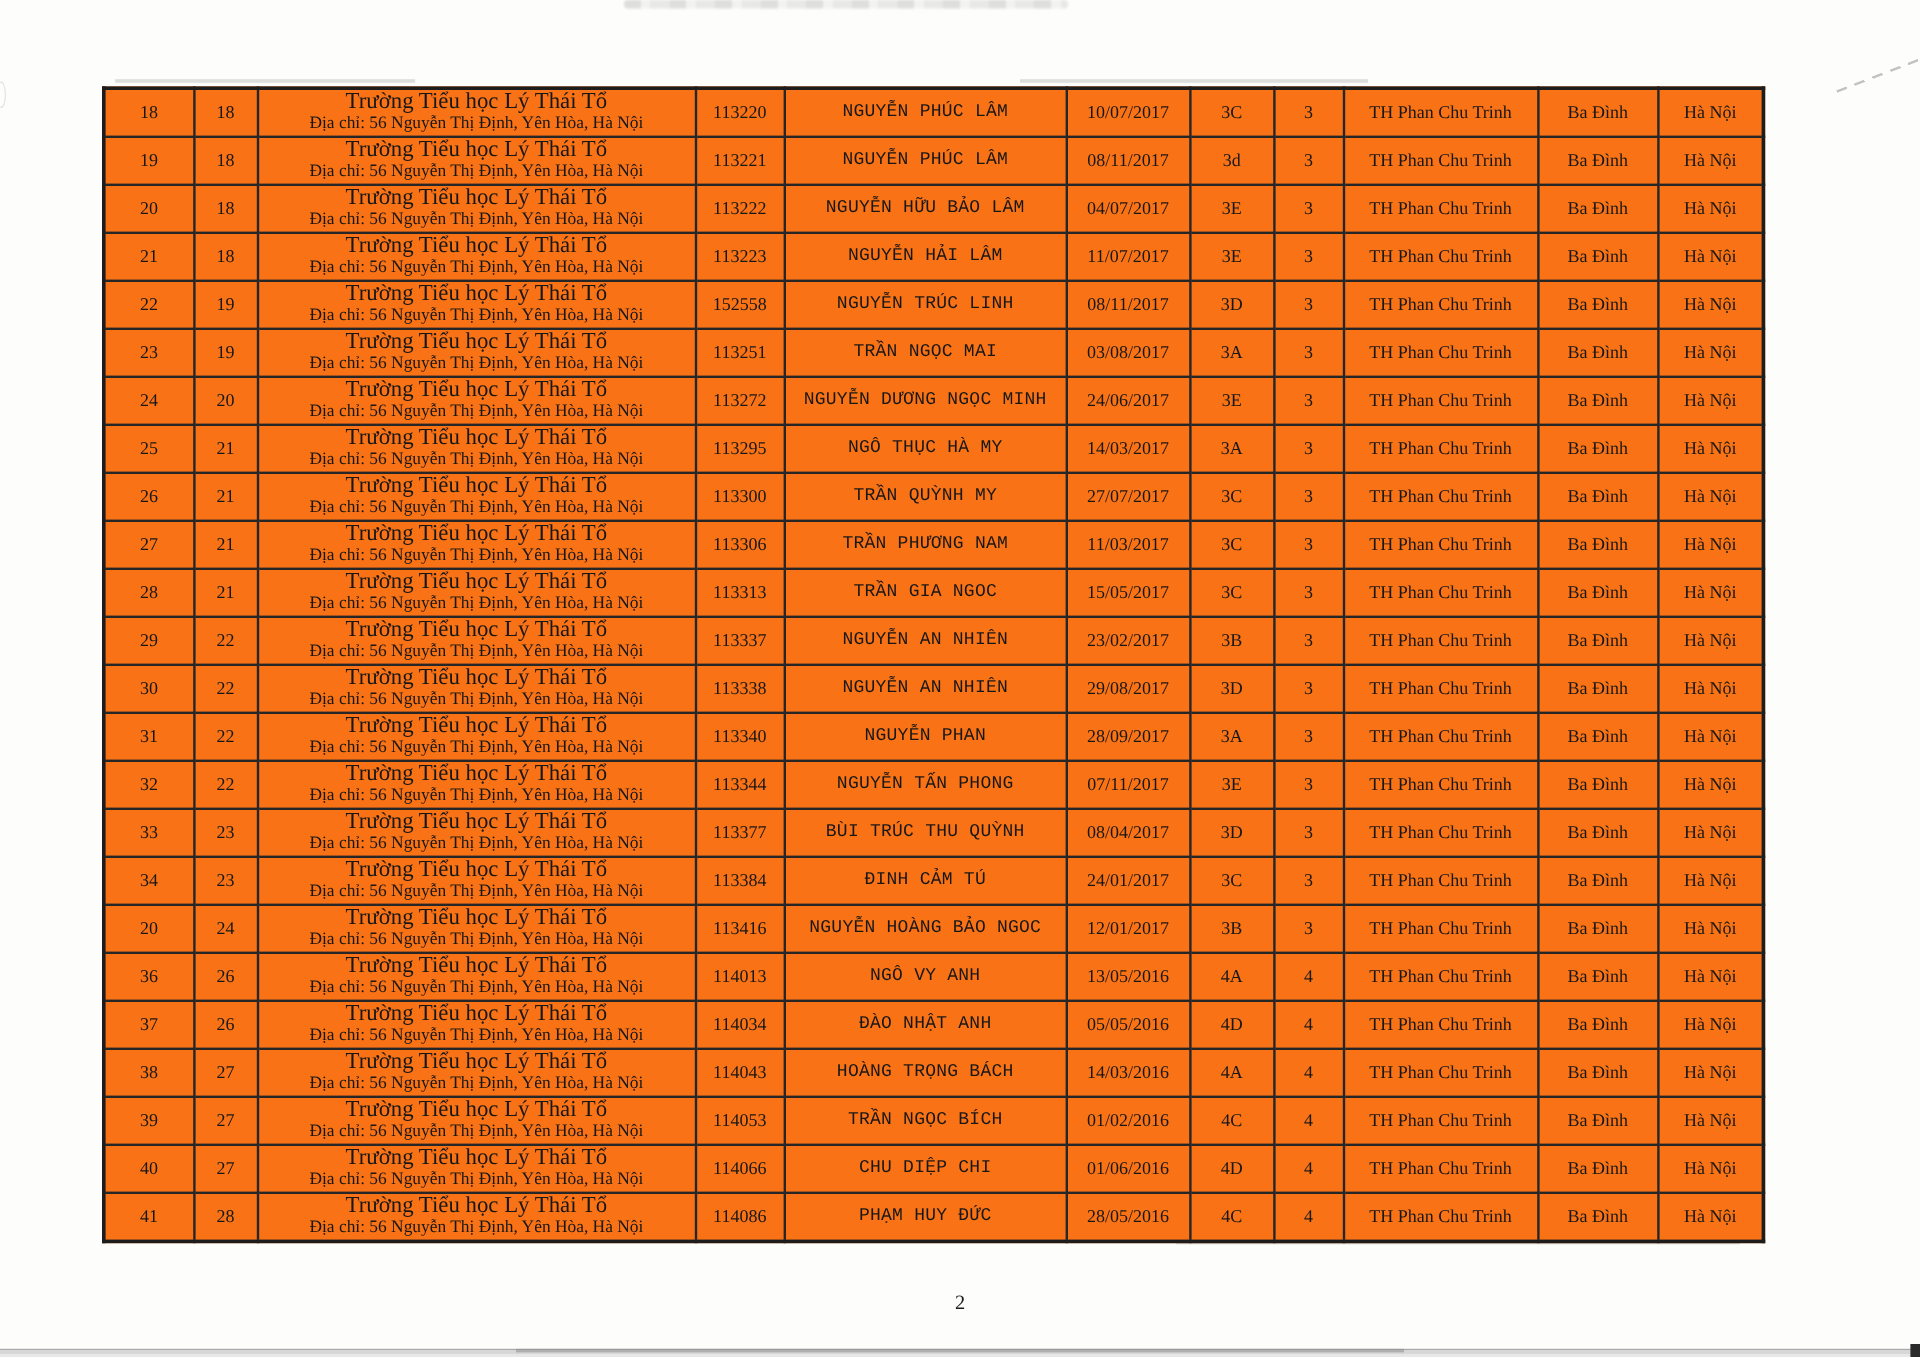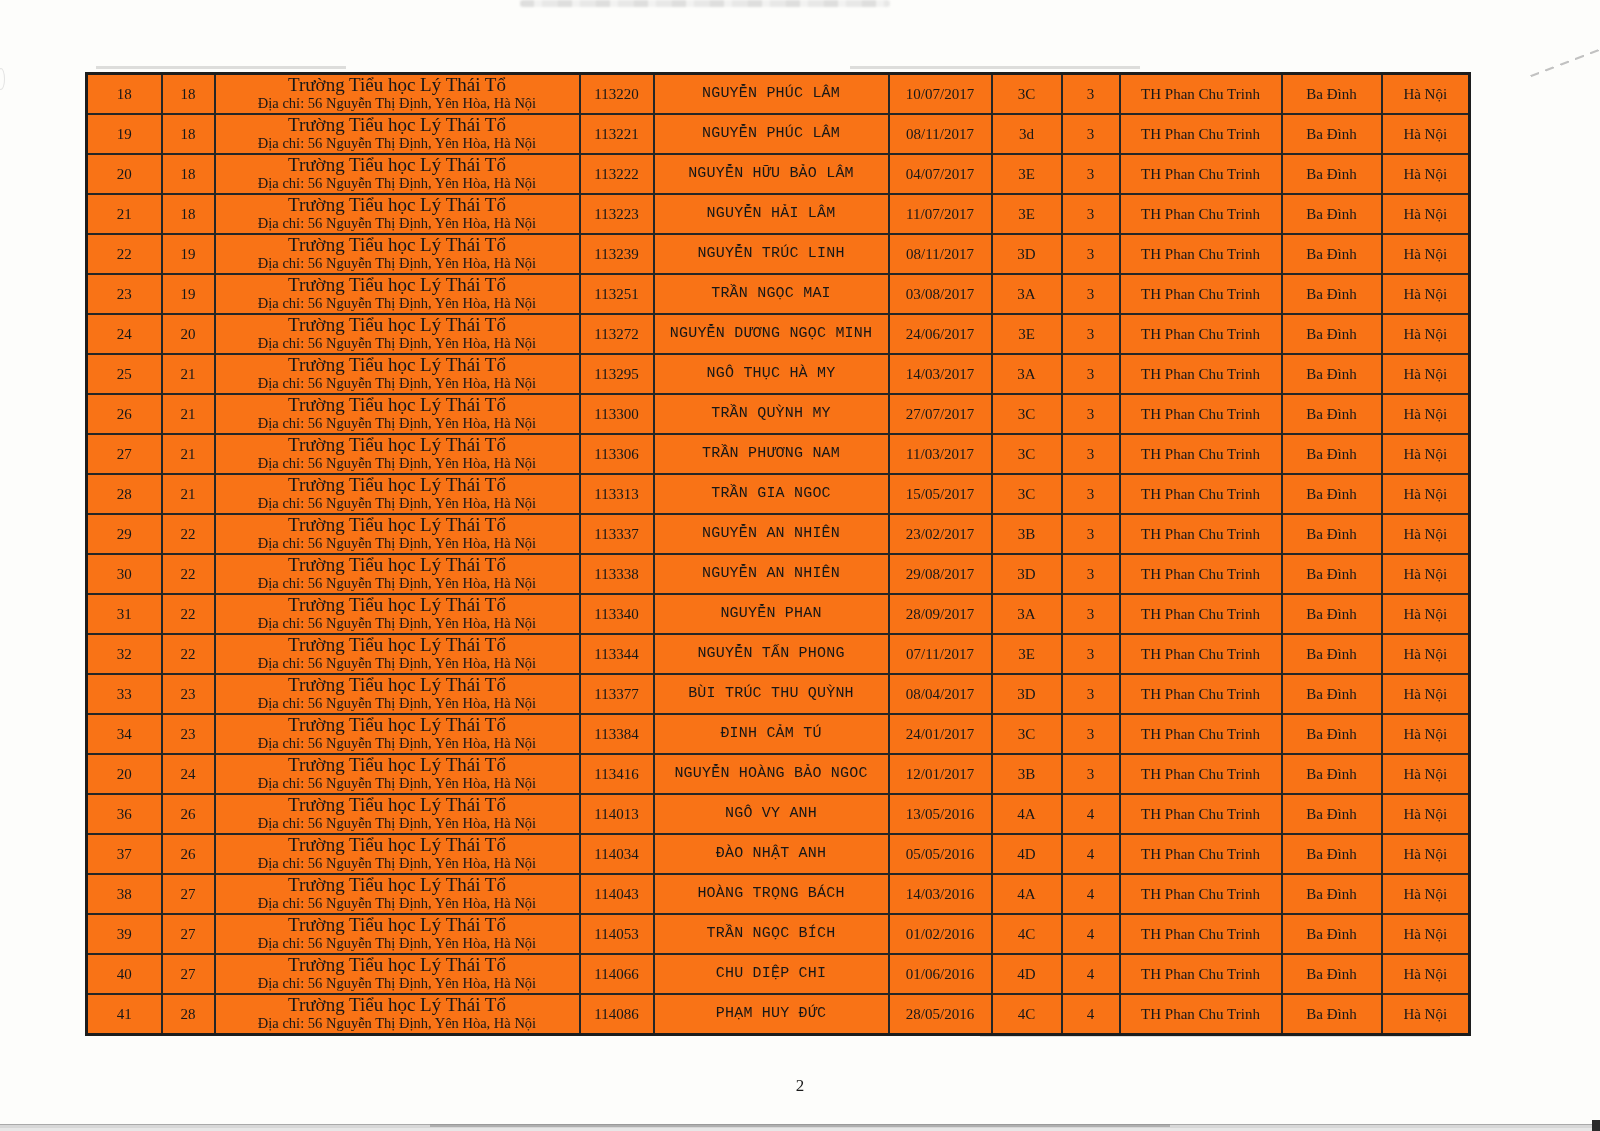--- a/index.html
+++ b/index.html
@@ -174,21 +174,21 @@
     <td class="c-district">Ba Đình</td>
     <td class="c-city">Hà Nội</td>
   </tr>
         <tr>
     <td class="c-stt">22</td>
     <td class="c-no2">19</td>
     <td class="c-school">
       <span class="school-line">Trường Tiểu học Lý Thái Tổ</span>
       <span class="addr-line">Địa chỉ: 56 Nguyễn Thị Định, Yên Hòa, Hà Nội</span>
     </td>
-    <td class="c-code">113239</td>
+    <td class="c-code">152558</td>
     <td class="c-name">NGUYỄN TRÚC LINH</td>
     <td class="c-dob">08/11/2017</td>
     <td class="c-class">3D</td>
     <td class="c-grade">3</td>
     <td class="c-target">TH Phan Chu Trinh</td>
     <td class="c-district">Ba Đình</td>
     <td class="c-city">Hà Nội</td>
   </tr>
         <tr>
     <td class="c-stt">23</td>

